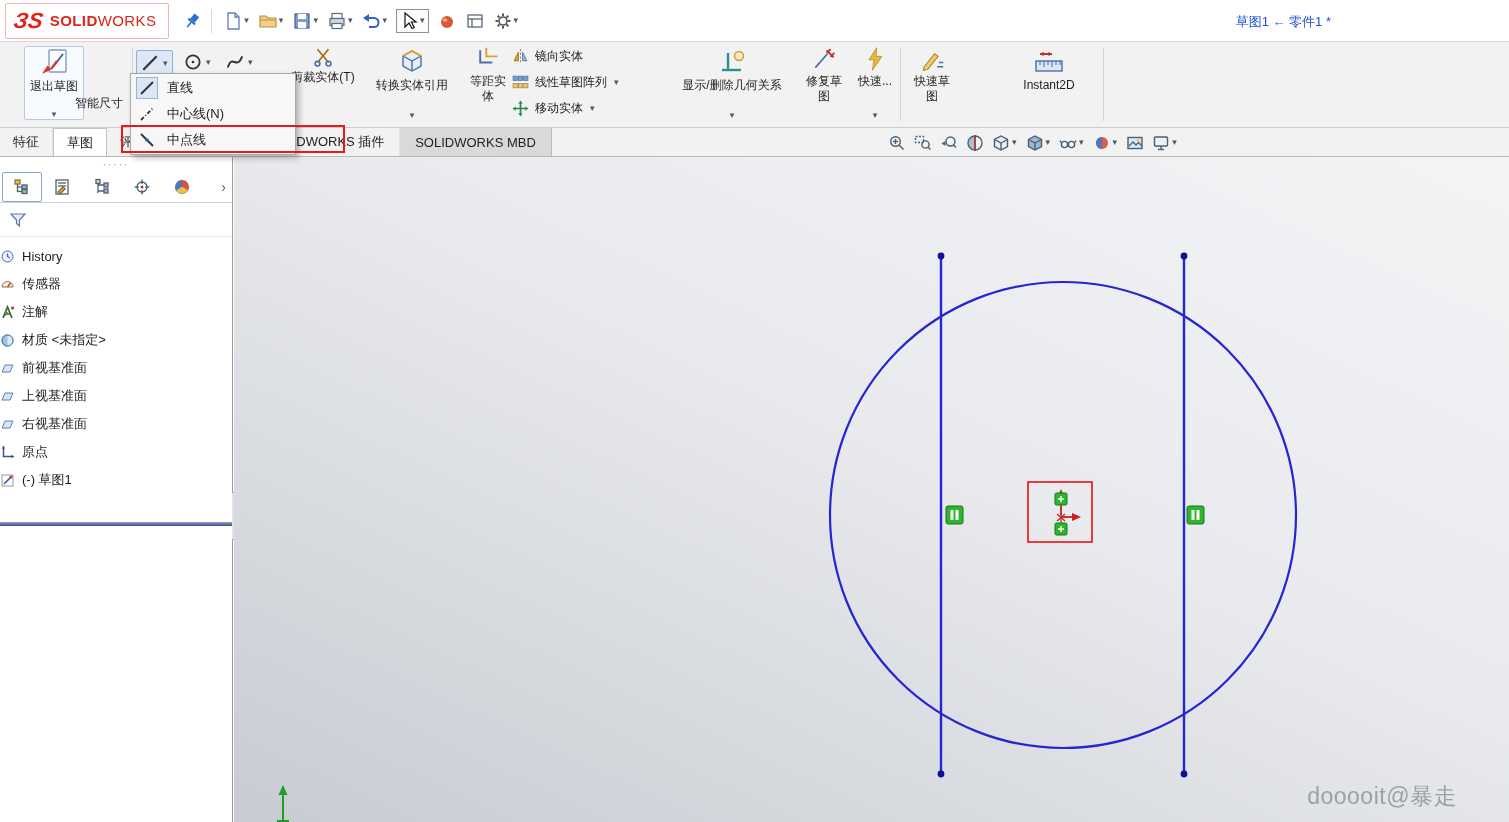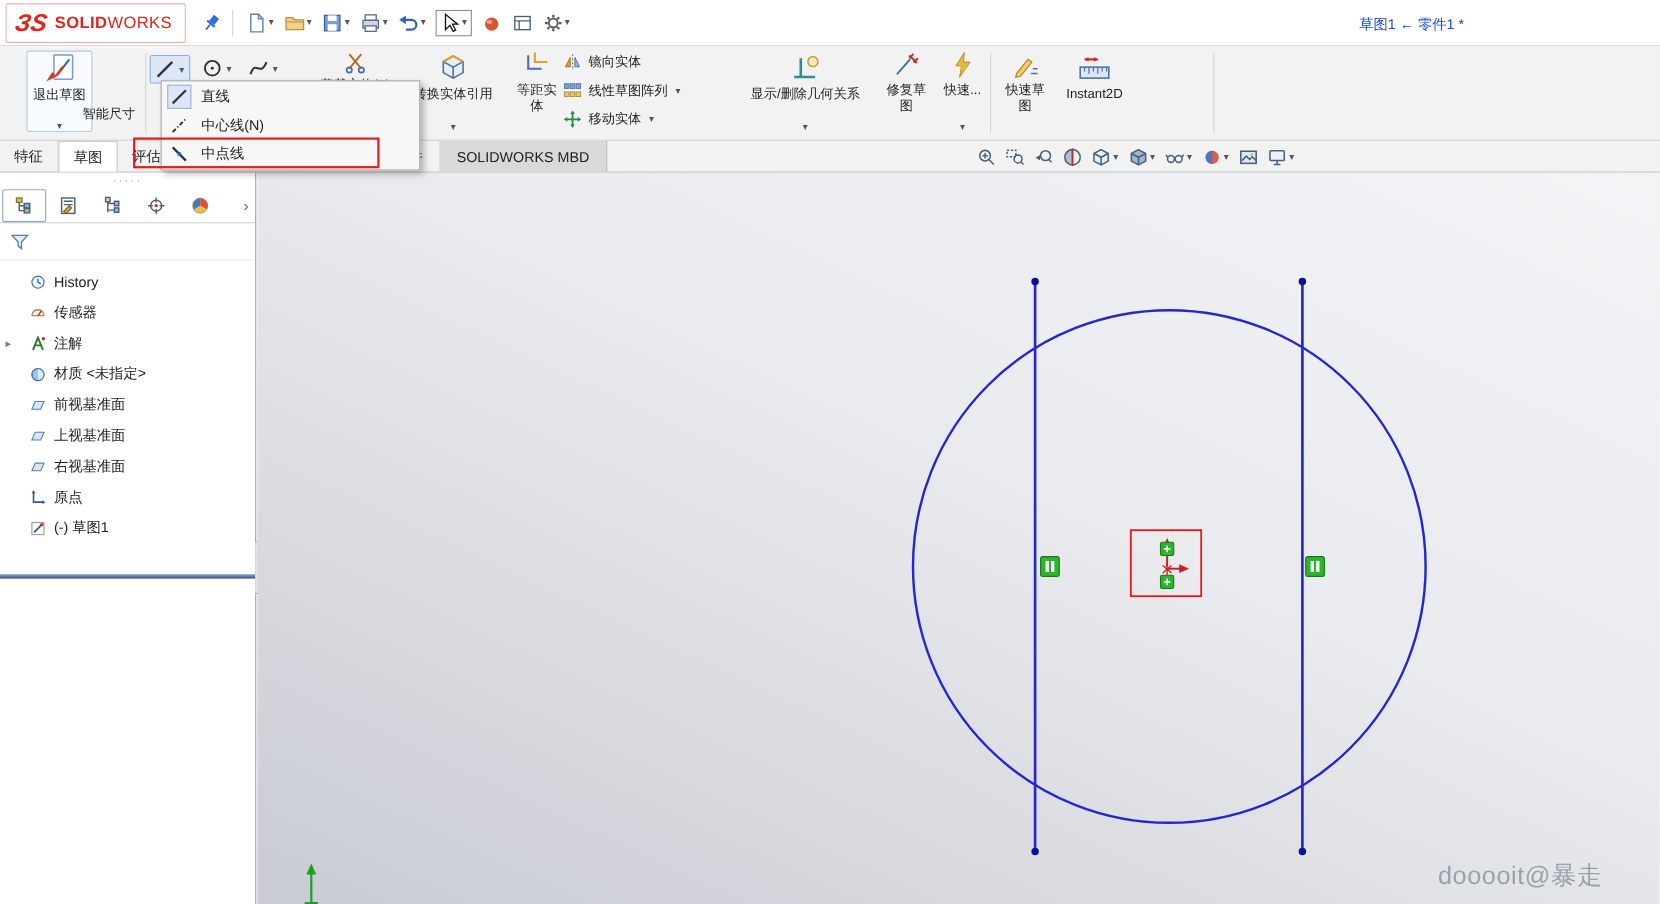--- a/index.html
+++ b/index.html
@@ -40,36 +40,36 @@
   .tabs { display:flex; height:28px; align-items:stretch; }
   .tab { padding:0 13px; display:flex; align-items:center; font-size:13px; color:#222; border-right:1px solid #e2e2e2; white-space:nowrap; }
   .tab.active { background:#ffffff; border:1px solid #c2c2c2; border-bottom:none; }
   .tab.gray { background:#d9d9d9; border-right:1px solid #bcbcbc; }
   .tab-spacer { width:92px; }
   .viewbar { position:absolute; left:888px; top:1px; height:27px; display:flex; align-items:center; gap:8px; }
   .vbtn { display:flex; align-items:center; gap:1px; }
   .hicon { width:18px; height:18px; stroke:#4a6073; fill:none; stroke-width:1.4; }
 
   
-  .line-menu { position:absolute; left:130px; top:73px; width:236px; background:#f7f7f7; border:1px solid #a8a8a8; box-shadow:3px 3px 6px rgba(0,0,0,.28); z-index:100; padding:1px 0;margin-left:16px; }
+  .line-menu { position:absolute; left:130px; top:73px; width:166px; background:#f7f7f7; border:1px solid #a8a8a8; box-shadow:3px 3px 6px rgba(0,0,0,.28); z-index:100; padding:1px 0; }
   .lm-item { height:26px; display:flex; align-items:center; gap:9px; padding-left:5px; font-size:13px; color:#222; }
   .lm-ico { width:22px; height:22px; display:flex; align-items:center; justify-content:center; }
   .lm-ico.pressed { background:#dbe7f6; border:1px solid #9ab4d6; }
   .red-box { position:absolute; left:121px; top:125px; width:224px; height:28px; border:2px solid #e31b1b; z-index:110; pointer-events:none; }
 
   
   .panel { position:absolute; top:157px; left:0; width:233px; bottom:0; background:#fff; border-right:1px solid #9a9a9a; }
   .panel-splitter { height:14px; display:flex; align-items:center; justify-content:center; color:#9a9a9a; font-size:10px; letter-spacing:2px; }
   .panel-tabs { height:32px; display:flex; align-items:center; border-bottom:1px solid #d2d2d2; padding-left:2px; }
   .ptab { width:40px; height:30px; display:flex; align-items:center; justify-content:center; }
   .ptab.active { background:#fff; border:1px solid #8aa6c8; border-radius:2px; }
   .ptab-chevron { margin-left:auto; margin-right:6px; color:#666; font-size:14px; }
   .filter-row { height:34px; display:flex; align-items:center; padding-left:9px; border-bottom:1px solid #ededed; }
   .tree { padding-top:5px; font-size:13px; color:#1c1c1c; position:relative; }
-  .trow { display:flex; align-items:center; height:28px; gap:7px; padding-left:27px; white-space:nowrap; overflow:hidden; position:relative; }
+  .trow { display:flex; align-items:center; height:28px; gap:7px; white-space:nowrap; overflow:hidden; position:relative; }
   .trow.root { padding-left:15px; }
   .expander { position:absolute; left:5px; color:#777; font-size:10px; }
   .rollback { position:absolute; left:0; width:232px; top:365px; height:4px; background:linear-gradient(#93a3c6,#3c4c82); }
   .panel-grip { position:absolute; right:-10px; top:335px; width:10px; height:48px; background:#e3e3e3; border:1px solid #a6a6a6; border-left:none; border-radius:0 6px 6px 0; }
   .tico { width:15px; height:15px; flex:0 0 auto; }
   .ptico { width:18px; height:18px; stroke:#4a6073; fill:none; stroke-width:1.3; }
 
   
   .canvas { position:absolute; left:234px; top:157px; width:1275px; height:665px; background:linear-gradient(205deg,#f3f4f6 0%,#e8eaed 45%,#c8cbd2 100%); overflow:hidden; }
   .sketch-svg { position:absolute; left:0; top:0; }
@@ -315,21 +315,21 @@
     <div class="vsep" style="left:900px;"></div>
 
     <div class="rbtn" style="left:906px; width:52px;">
       <svg width="26" height="26" viewBox="0 0 30 30">
           <path d="M6 24 L18 9 l4 3 -12 15 -5 1 z" fill="#f0cc70" stroke="#a8831f" stroke-width="1.2"></path>
           <path d="M23 19 h5 M21 24 h7" stroke="#4a6fa5" stroke-width="1.6"></path>
         </svg>
       <span class="lbl wrap">快速草图</span>
     </div>
 
-    <div class="rbtn" style="left:958px; width:74px;">
+    <div class="rbtn" style="left:1012px; width:74px;">
       <svg width="30" height="30" viewBox="0 0 30 30">
           <rect x="2" y="15" width="26" height="10" fill="#dce6f4" stroke="#4a6fa5" stroke-width="1.4"></rect>
           <path d="M6 15 v4 M10 15 v6 M14 15 v4 M18 15 v6 M22 15 v4 M26 15 v4" stroke="#4a6fa5" stroke-width="1.1" fill="none"></path>
           <path d="M6 8 h12" stroke="#c03030" stroke-width="2"></path>
           <path d="M6 8 l3.5 -2.2 v4.4 z" fill="#c03030"></path>
           <path d="M18 8 l-3.5 -2.2 v4.4 z" fill="#c03030"></path>
         </svg>
       <span class="lbl">Instant2D</span>
     </div>
 

